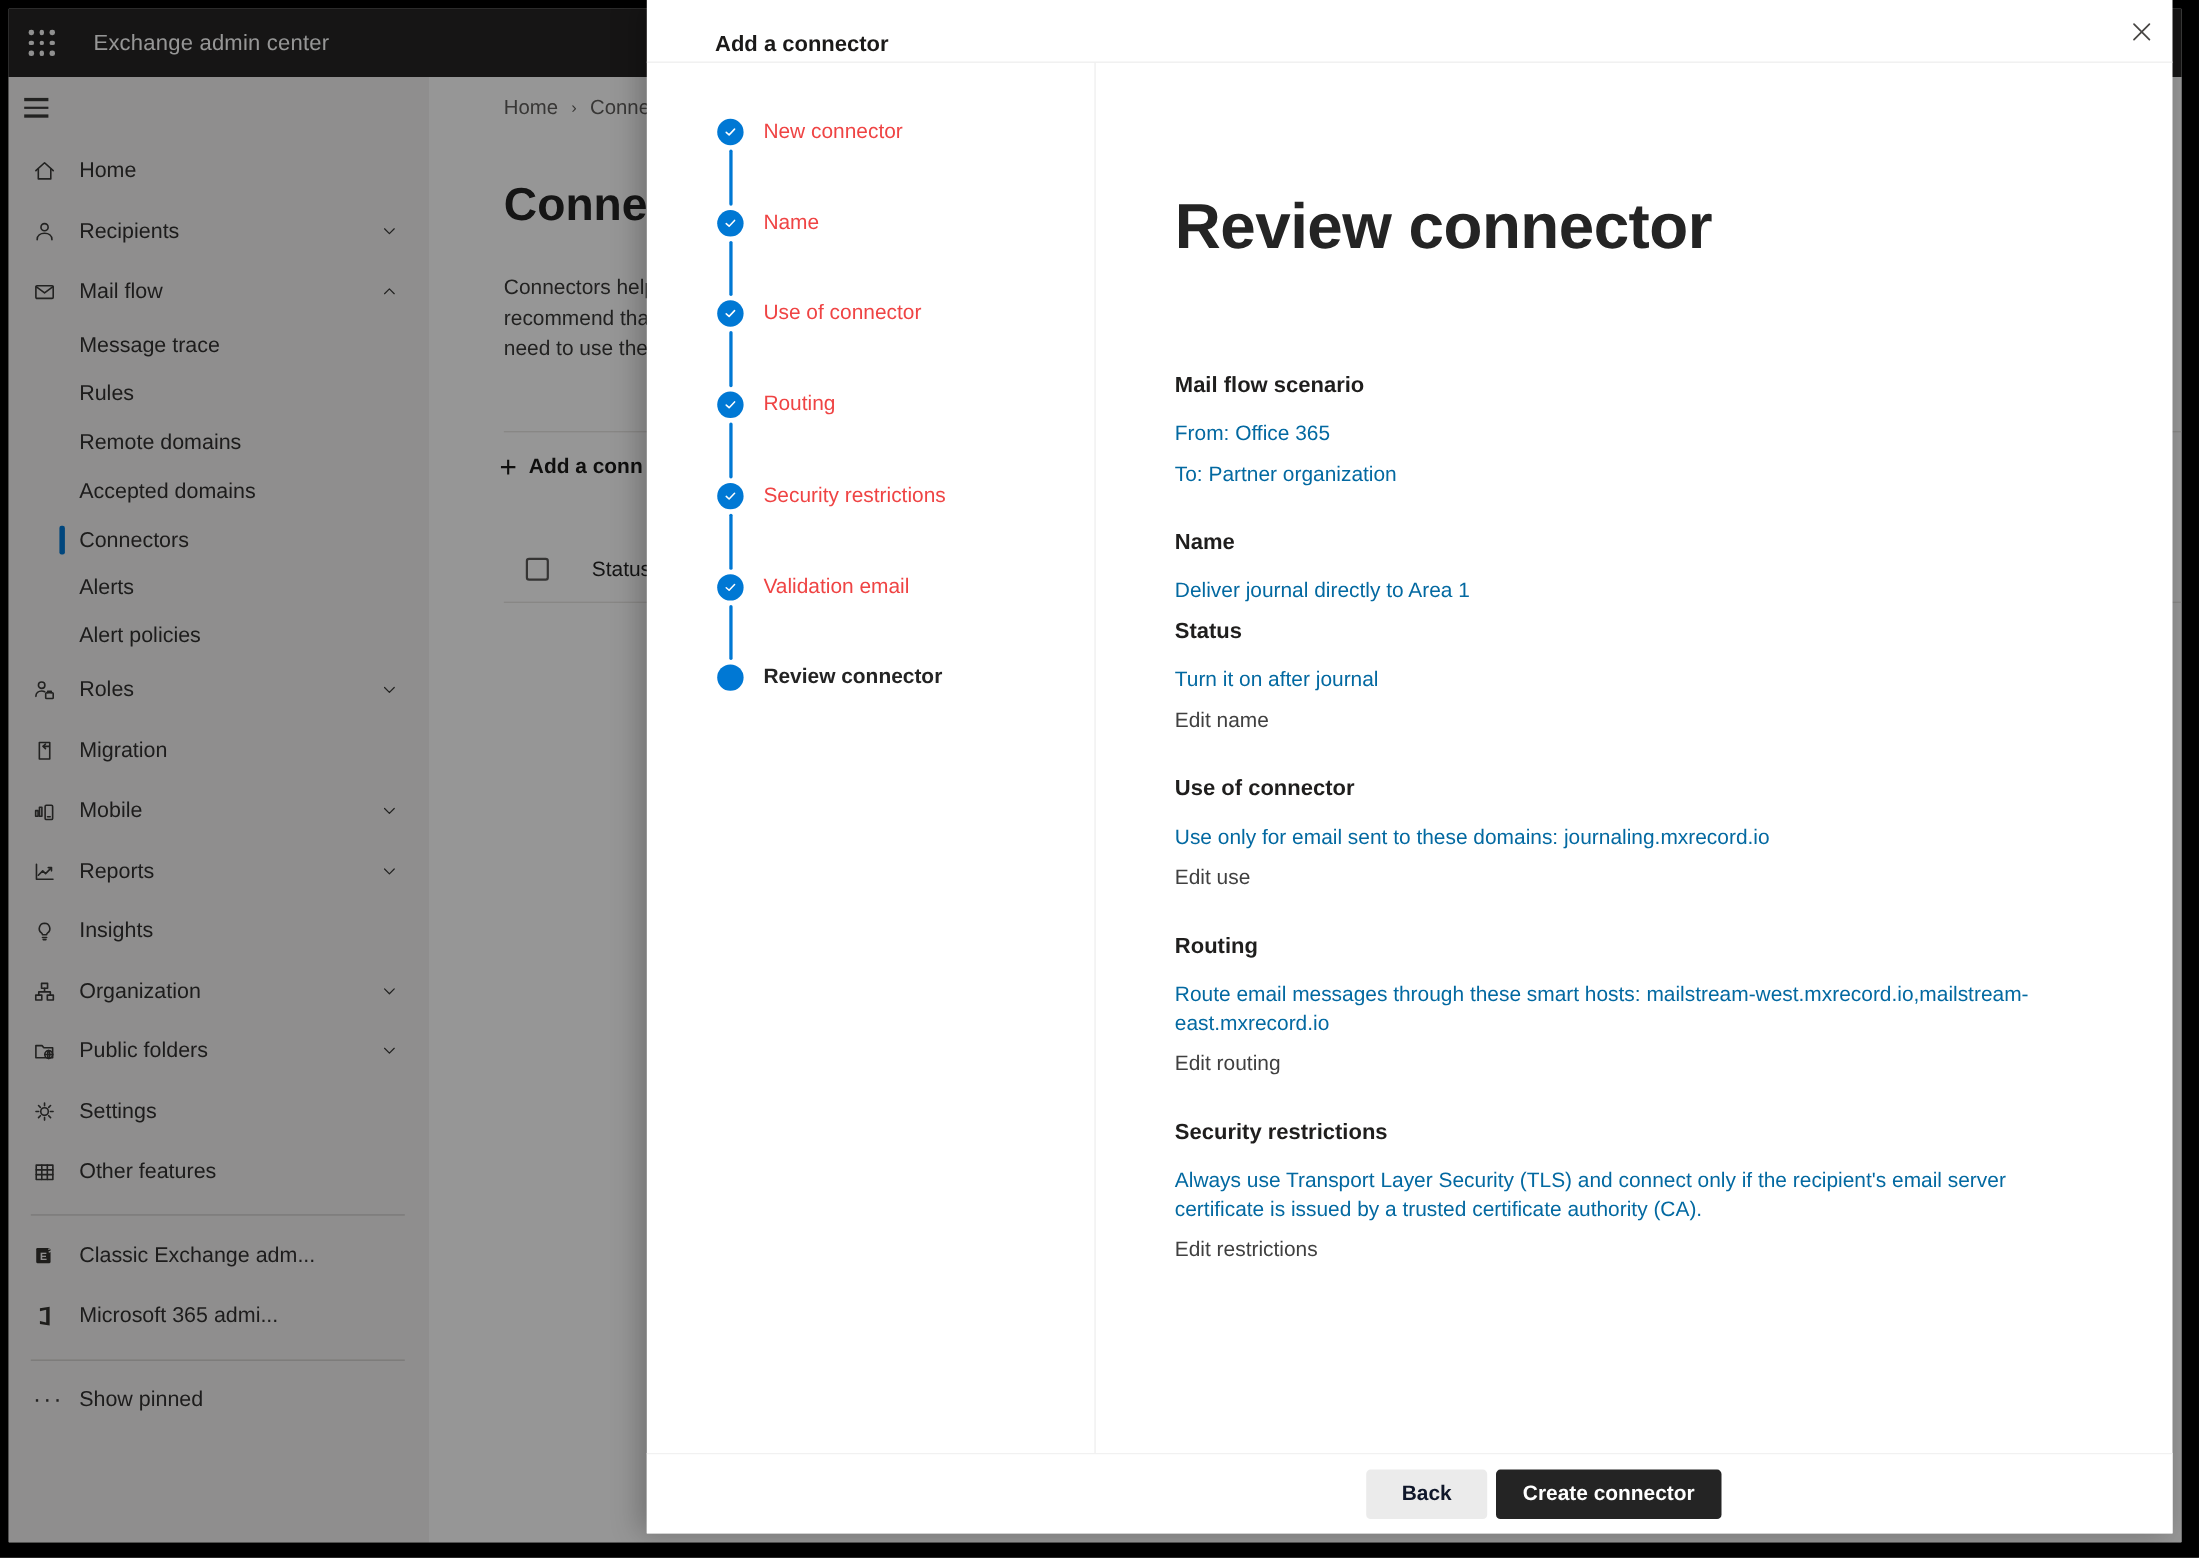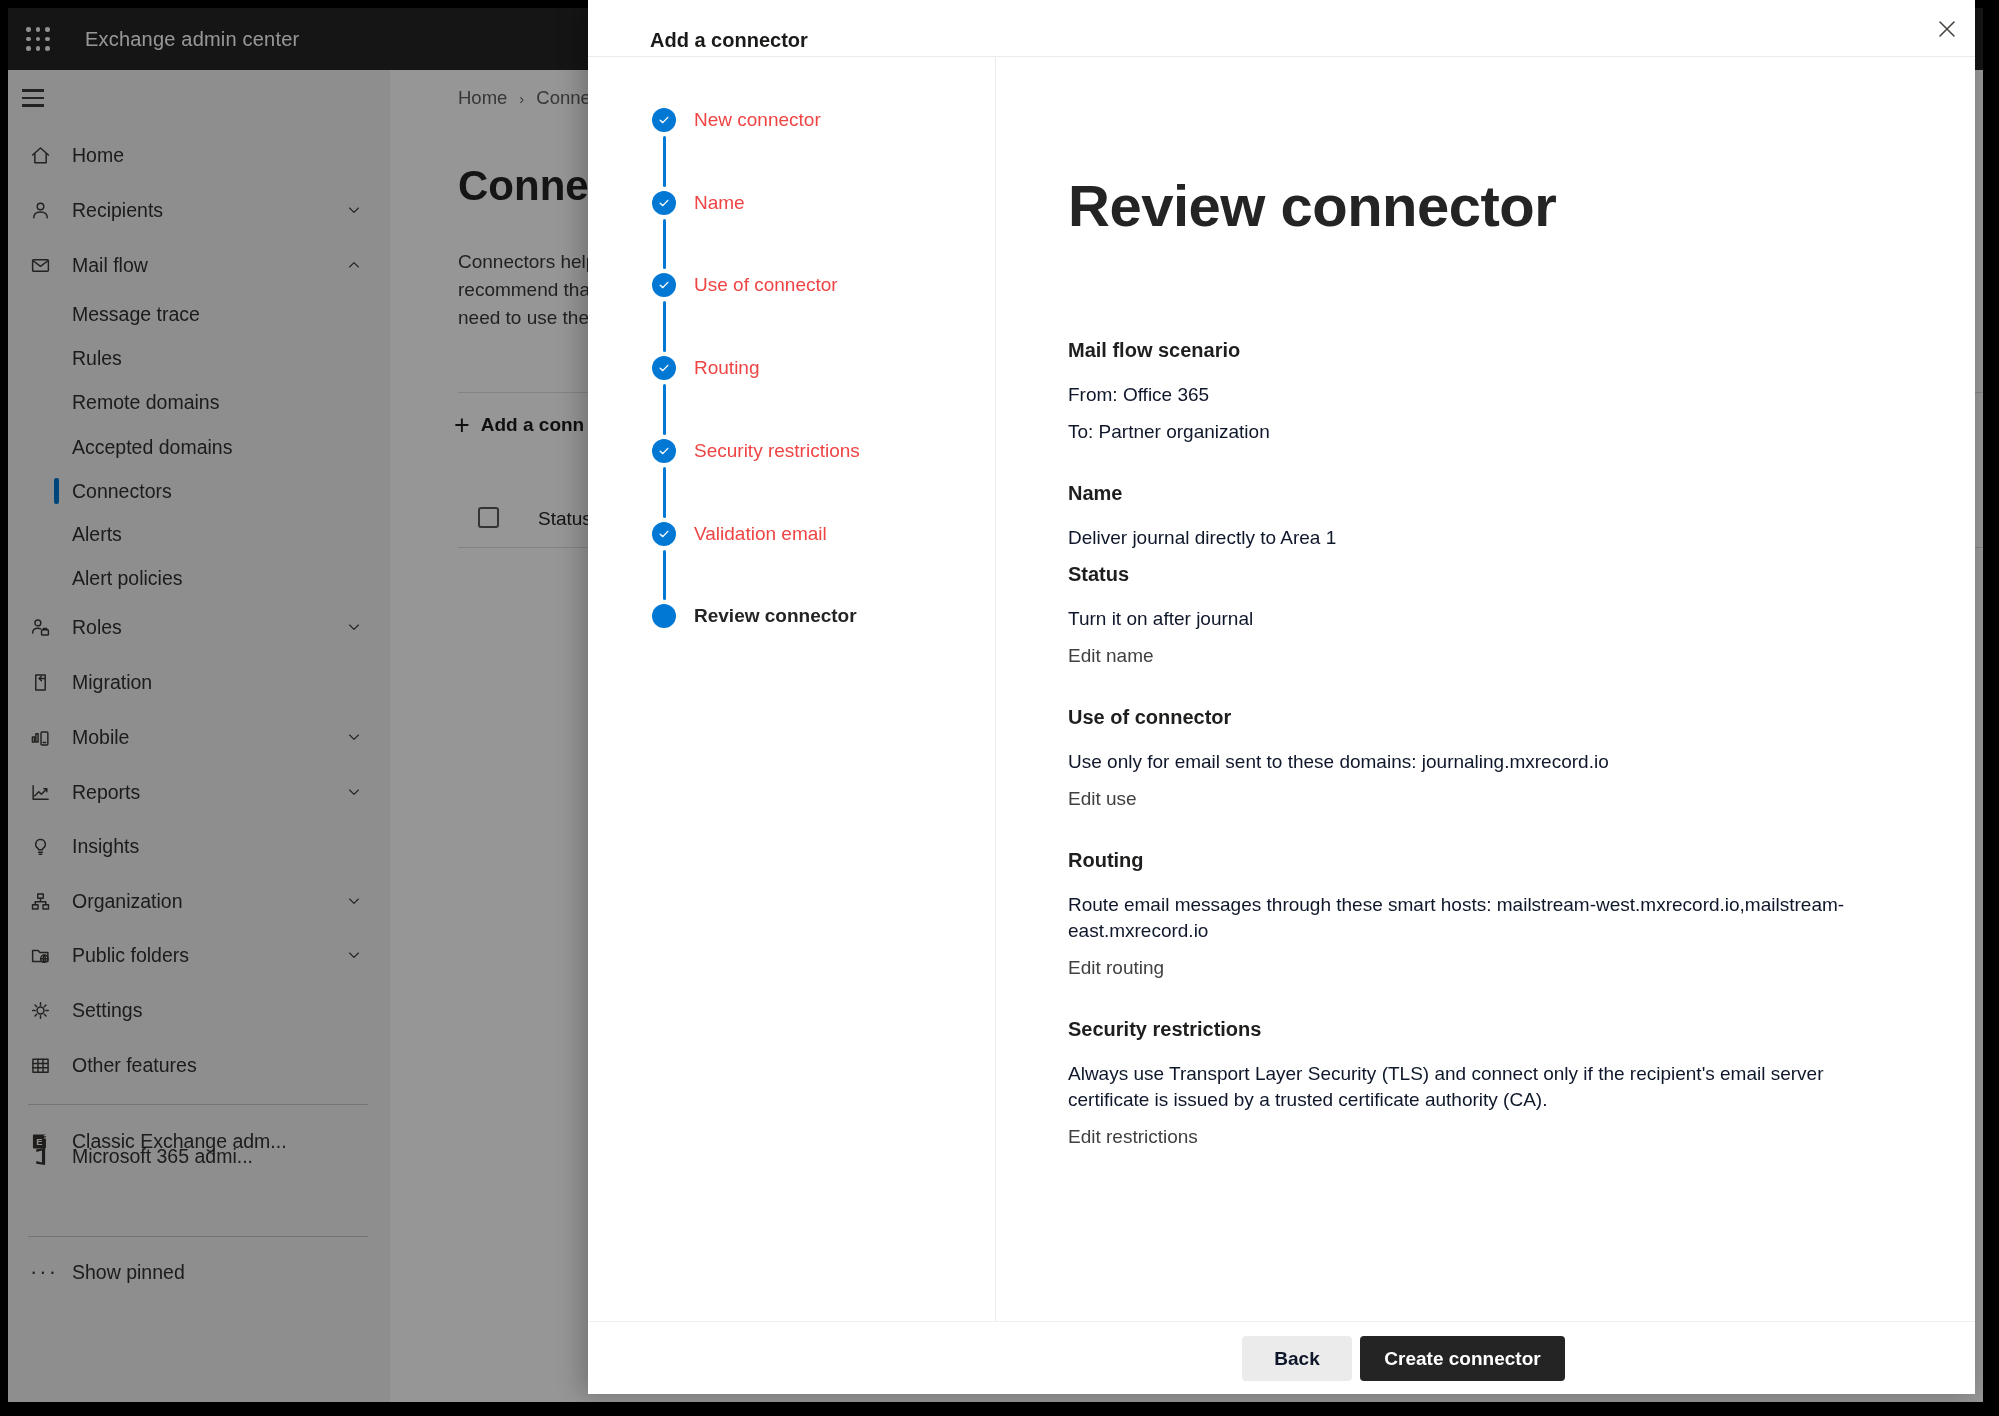--- a/index.html
+++ b/index.html
@@ -66,21 +66,21 @@
                 font-size:19px; color:#ef4444; white-space:nowrap; }
   .step.current .step-label { font-weight:bold; color:#242424; }
   .step-line { position:absolute; left:74.5px; width:3px; background:#0078d4; border-radius:2px; }
 
   .review { position:absolute; left:480px; top:174px; width:860px; }
   .review-title { font-size:58px; line-height:64px; font-weight:bold; color:#242424; letter-spacing:-.5px; }
   .review-section { margin-top:36px; }
   .review-section:first-of-type { margin-top:100px; }
   .review-h3 { font-size:20px; line-height:25px; font-weight:bold; color:#1f1e1d; margin:0 0 19px 0; }
   .review-para + .review-h3 { margin-top:6px; }
-  .review-para { font-size:19px; line-height:26px; color:#0f172a; margin:0 0 11px 0; white-space:pre; }
+  .review-para { font-size:19px; line-height:26px; color:#0369a1; margin:0 0 11px 0; white-space:pre; }
   .edit-link { display:inline-block; font-size:19px; line-height:26px; color:#404040; cursor:pointer; }
 
   .modal-footer { position:absolute; left:0; top:1321px; width:100%; height:73px; border-top:1px solid #f0f0f0;
                   background:#fff; }
   .btn-back { position:absolute; left:654px; top:14px; width:110px; height:45px; background:#ebebeb;
               border:none; border-radius:4px; font-family:inherit; font-size:19px; font-weight:bold;
               color:#0f172a; cursor:pointer; }
   .btn-create { position:absolute; left:772px; top:14px; width:205px; height:45px; background:#242424;
                 border:none; border-radius:4px; font-family:inherit; font-size:19px; font-weight:bold;
                 color:#ffffff; cursor:pointer; }
@@ -279,21 +279,21 @@
         <div class="nav-item" style="top: 1049px;">
           <span class="ic">
             <svg class="filled" width="21" height="21" viewBox="0 0 20 20">
               <rect x="2.8" y="3.4" width="12.4" height="13.2" rx="1" fill="#33322e"></rect>
               <text x="6" y="13.6" font-size="9" font-weight="bold" fill="#f3f2f1" font-family="Liberation Sans, sans-serif">E</text>
               <path d="M13.2 4.6 l3.6 -1.2 M13.6 7 l3.4 -1.4" stroke="#f3f2f1" stroke-width="1.1"></path>
             </svg>
           </span>
           <span class="lbl">Classic Exchange adm...</span>
         </div>
-        <div class="nav-item" style="top: 1064px;">
+        <div class="nav-item" style="top: 1104px;">
           <span class="ic">
             <svg class="filled" width="21" height="21" viewBox="0 0 20 20">
               <path d="M6 3.2 L14.4 1.9 V18.1 L6 16.8 L6 14.2 L11.4 15.6 V4.4 L6 5.8 Z"></path>
             </svg>
           </span>
           <span class="lbl">Microsoft 365 admi...</span>
         </div>
       </div>
     <div class="side-div" style="top:1166px"></div>
     <div class="nav-item" style="top:1180px">

